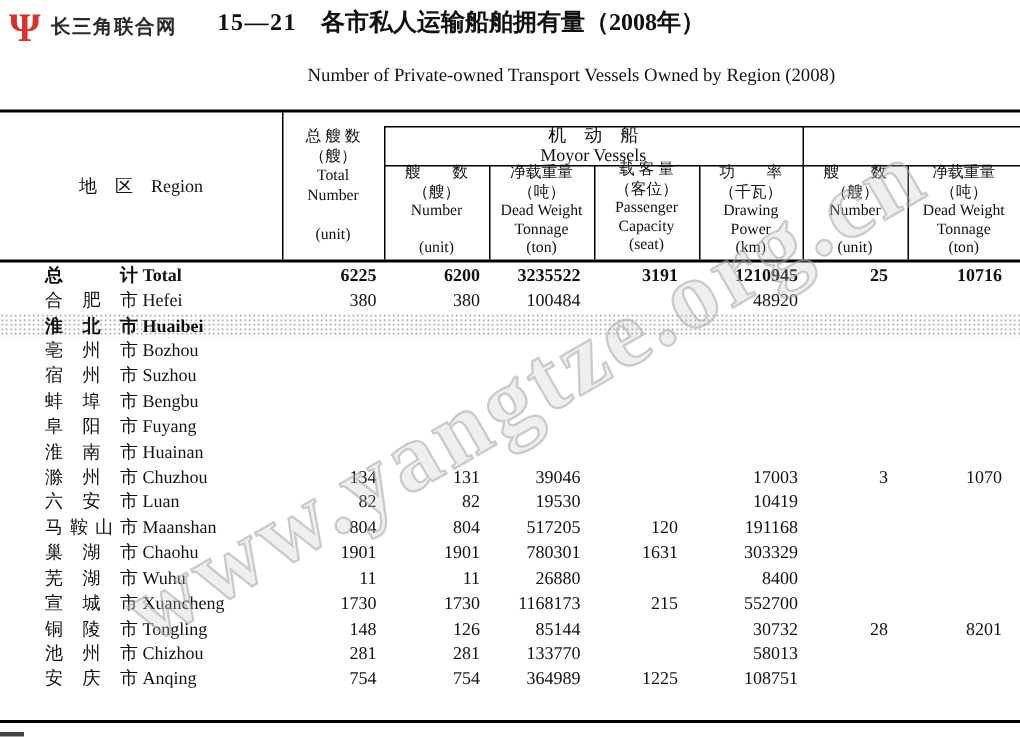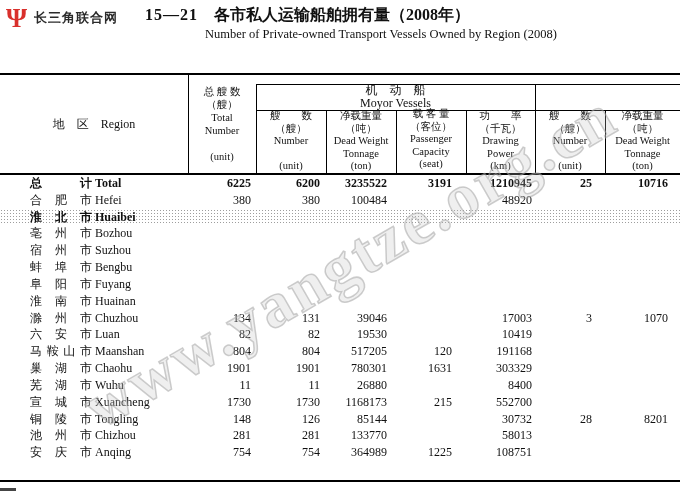--- a/index.html
+++ b/index.html
@@ -8,21 +8,21 @@
     font-family:"Liberation Serif","DejaVu Serif",serif; color:#111; overflow:hidden;
   }
   
   .logo{position:absolute; left:6px; top:4px; display:flex; align-items:center; gap:7px; cursor:pointer;}
   .logo-mark{font-size:27px; font-weight:bold; color:#d9302c; line-height:28px; font-family:"Liberation Serif",serif;}
   .logo-text{font-size:13px; font-weight:bold; color:#2b2b2b; letter-spacing:1px;text-align:center;}
   
   .title-row{position:absolute; left:145px; top:5px; font-size:16px; font-weight:bold; white-space:nowrap;}
   .title-no{letter-spacing:1px;}
   .title-cn{margin-left:16px;}
-  .title-en{position:absolute; left:205px; top:27px; font-size:12.5px; white-space:nowrap;}
+  .title-en{position:absolute; left:205px; top:43px; font-size:12.5px; white-space:nowrap;}
   
   .watermark{
     position:absolute; left:-12px; top:224px; width:724px; text-align:center;
     font-size:64px; font-weight:bold; letter-spacing:3px;
     transform:rotate(-30deg);
     color:rgba(190,190,190,0.25);
     -webkit-text-stroke:1.5px rgba(165,165,165,0.55);
     pointer-events:none; z-index:9; white-space:nowrap;
   }
   

